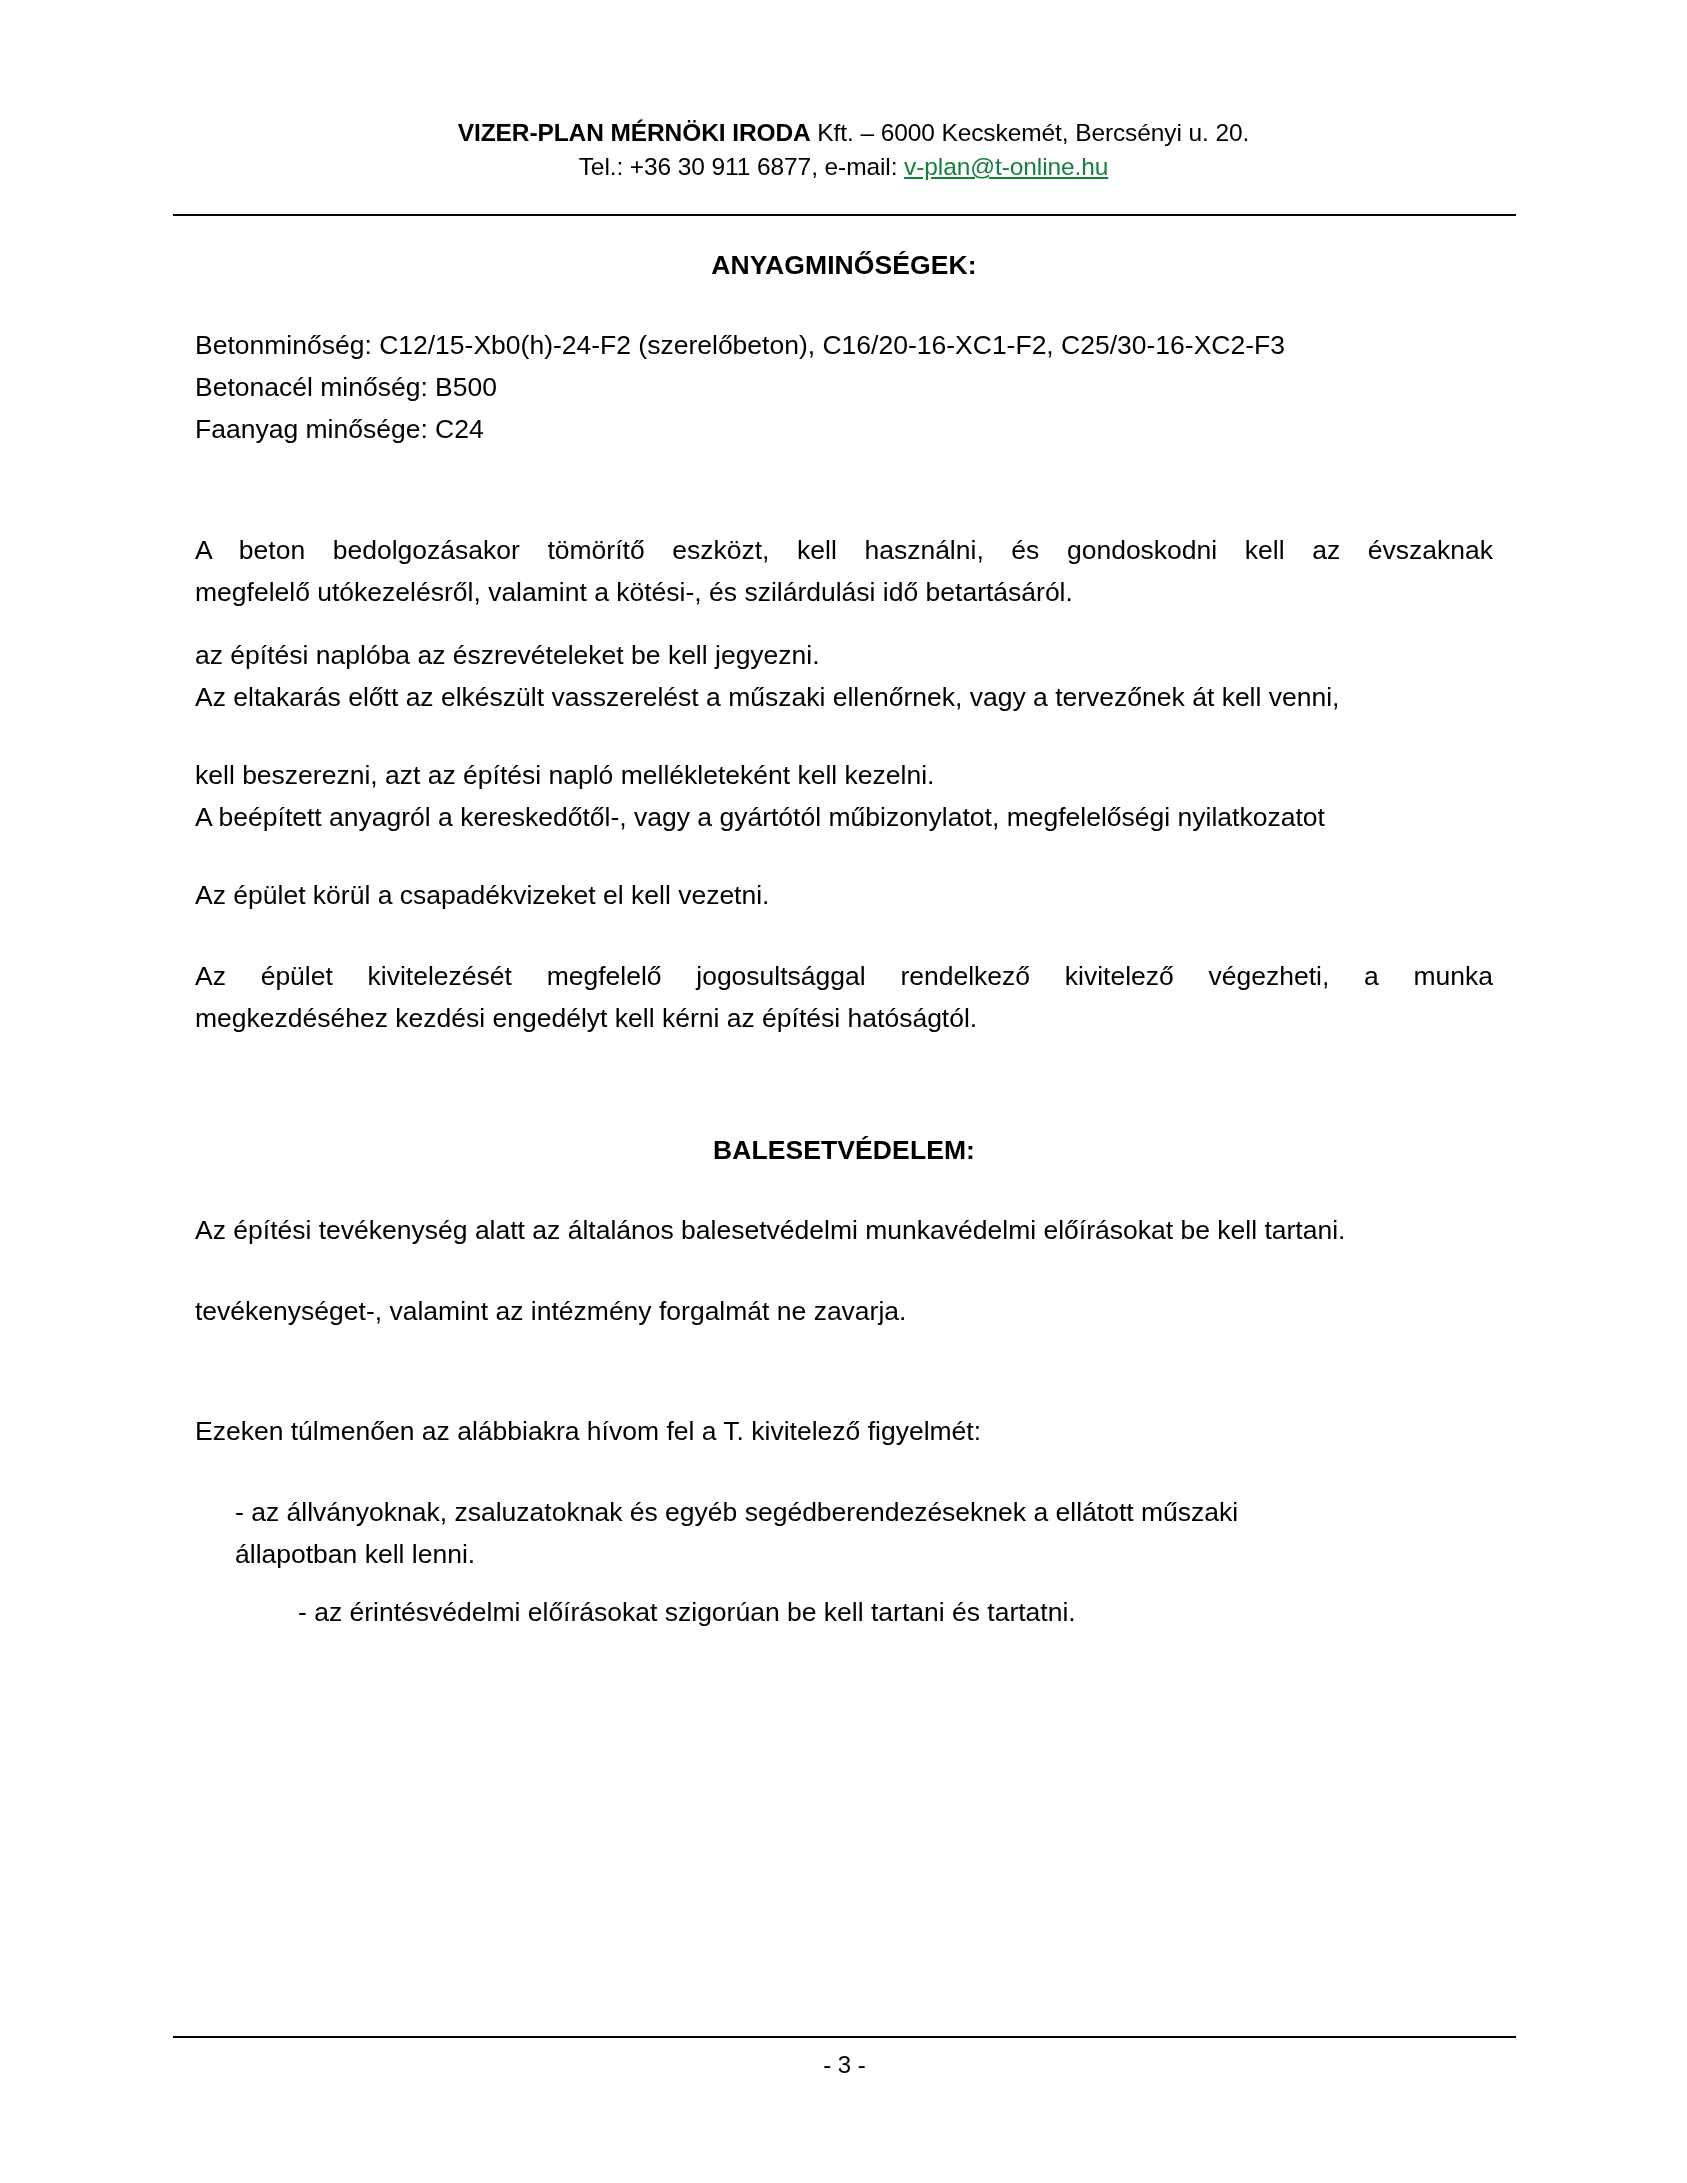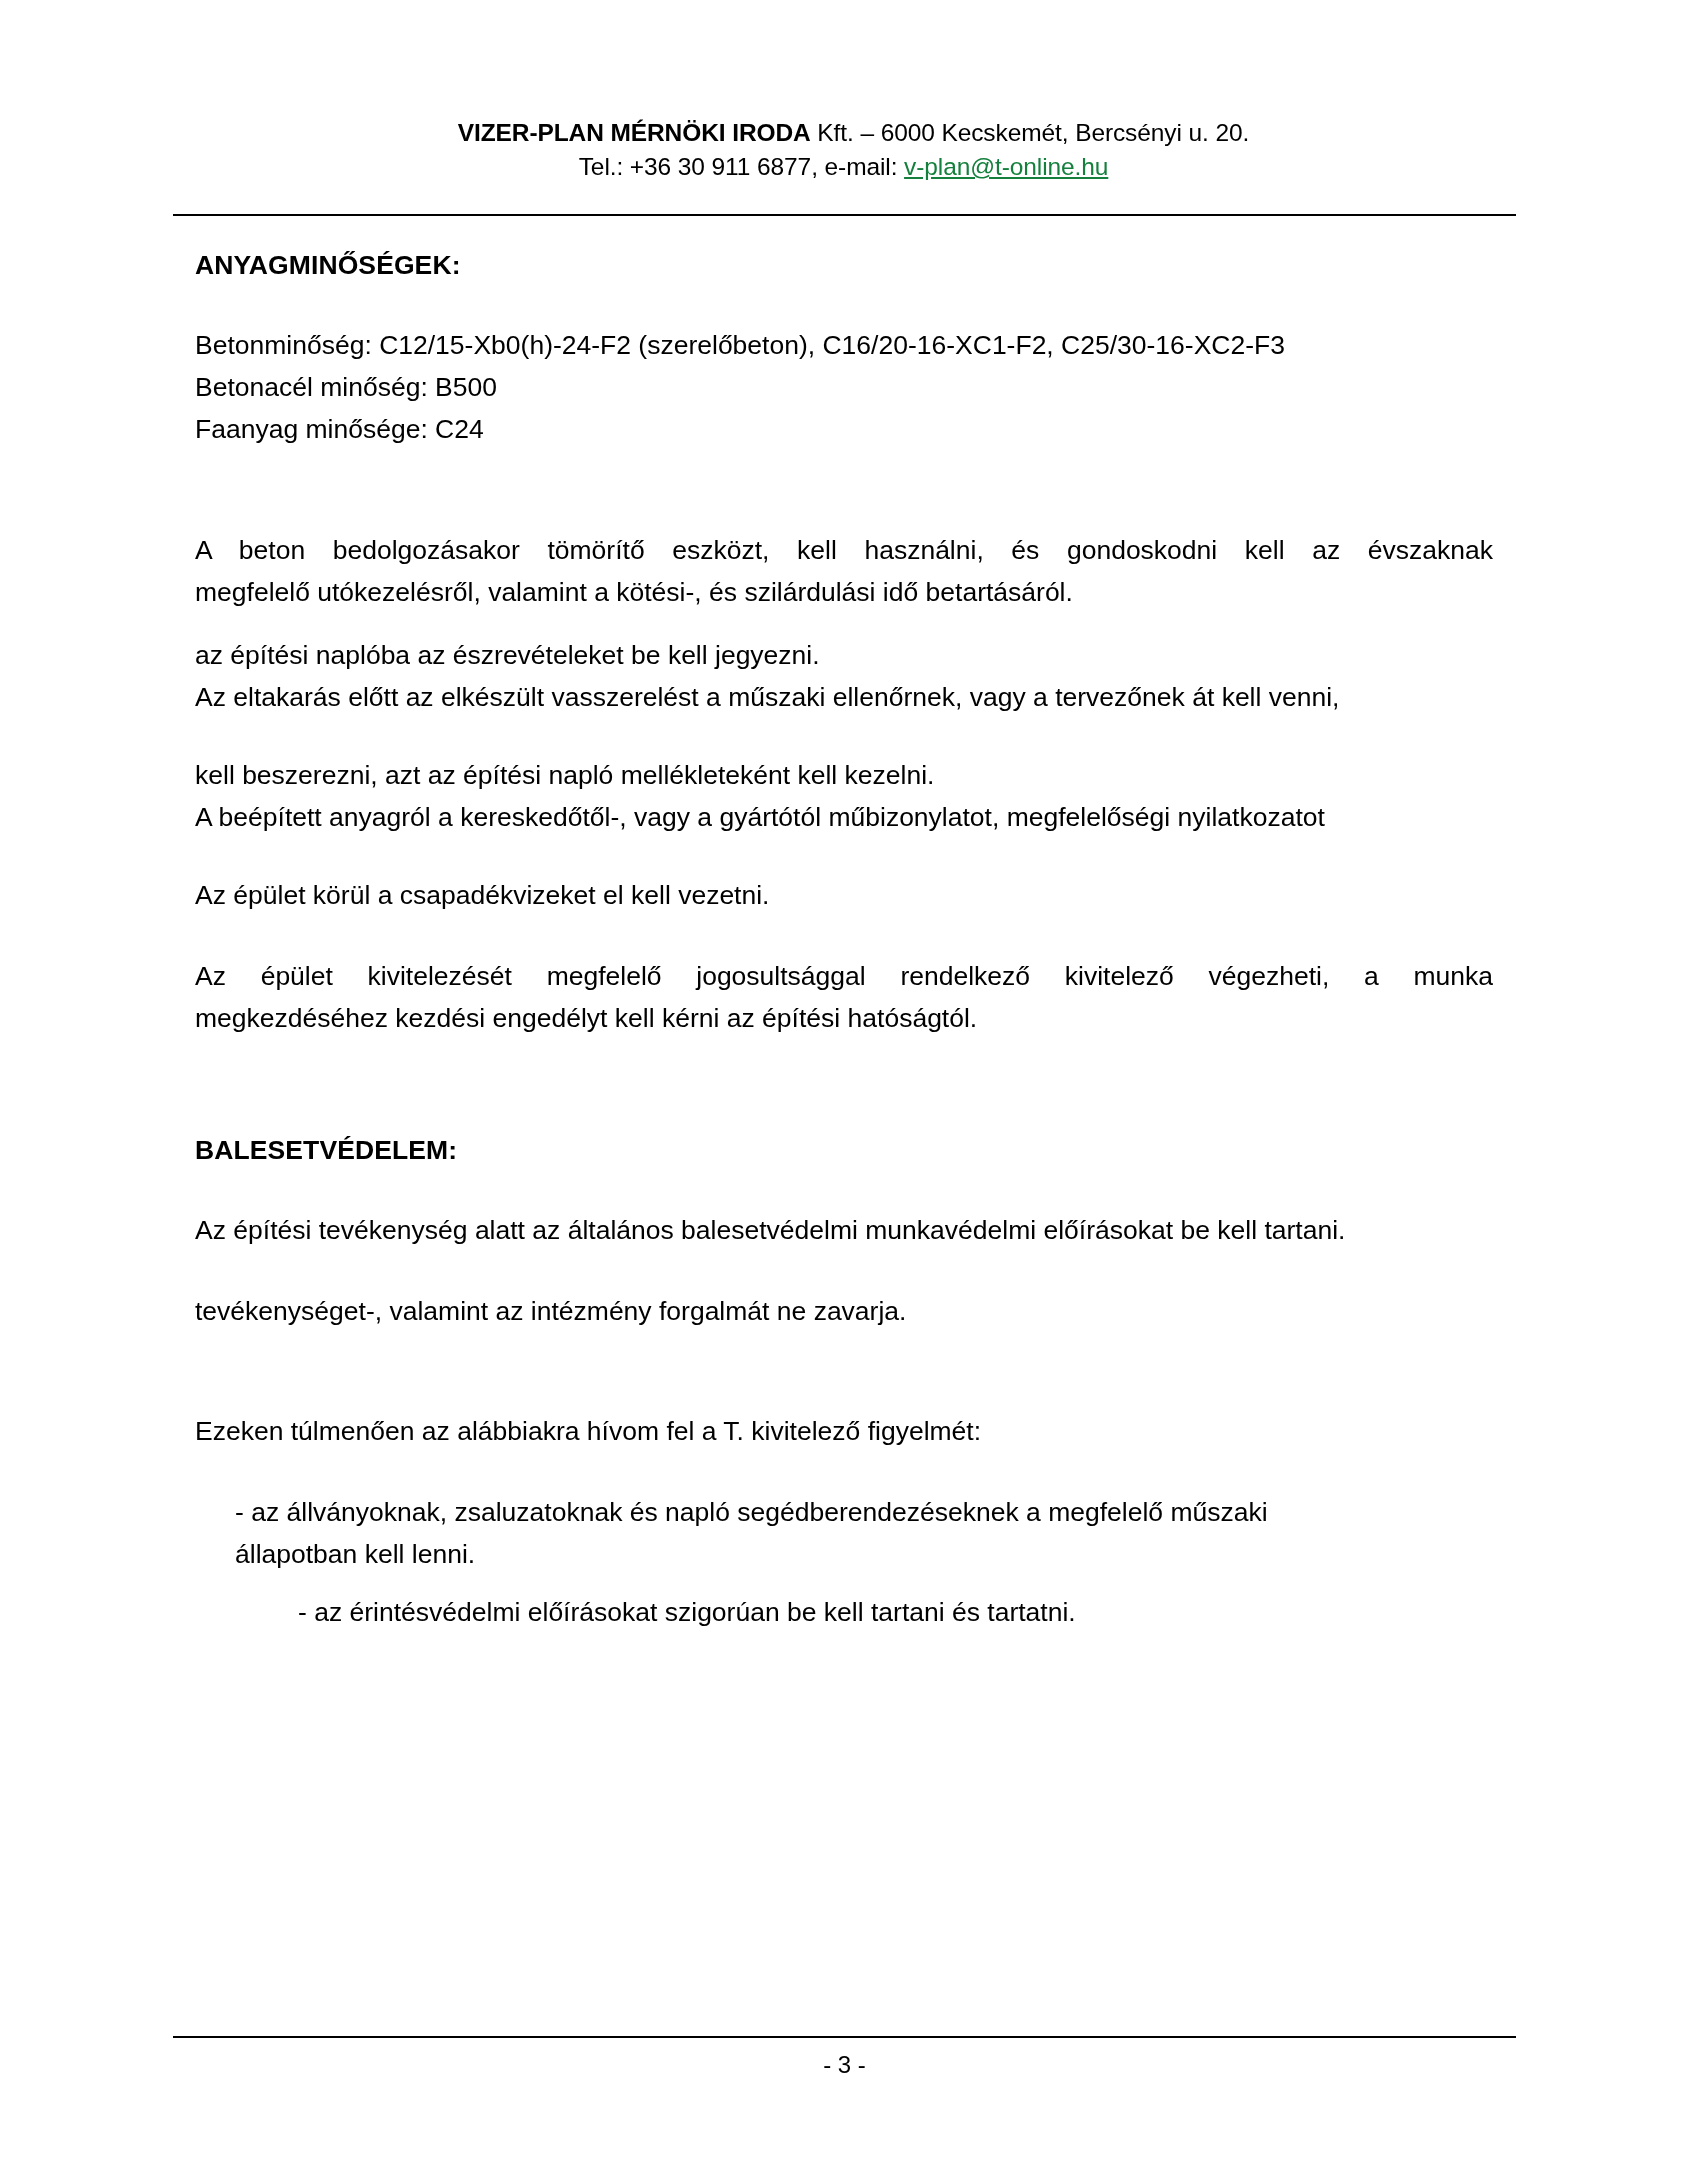--- a/index.html
+++ b/index.html
@@ -65,20 +65,21 @@
     left: 195px;
     top: 0;
     width: 1298px;
   }
 
   .section-heading {
     font-weight: bold;
     font-size: 26.5px;
     line-height: 37px;
     letter-spacing: 0.1px;
+    text-align: center;
   }
 
   .para {
     font-size: 26.5px;
     line-height: 42px;
     text-align: left;
   }
 
   .para.justify {
     text-align: justify;
@@ -189,21 +190,21 @@
     <div class="blk para justify" style="top:1290px;">
       <span class="lastline">tevékenységet-, valamint az intézmény forgalmát ne zavarja.</span>
     </div>
 
     <div class="blk para" style="top:1410px;">
       <span class="line">Ezeken túlmenően az alábbiakra hívom fel a T. kivitelező figyelmét:</span>
     </div>
 
     <div class="blk" style="top:1491px;">
       <div class="bullet-1">
-        <span class="line">- az állványoknak, zsaluzatoknak és napló segédberendezéseknek a megfelelő műszaki</span>
+        <span class="line">- az állványoknak, zsaluzatoknak és egyéb segédberendezéseknek a ellátott műszaki</span>
         <span class="line">állapotban kell lenni.</span>
       </div>
     </div>
 
     <div class="blk" style="top:1591px;">
       <div class="bullet-2">
         <span class="line">- az érintésvédelmi előírásokat szigorúan be kell tartani és tartatni.</span>
       </div>
     </div>
 

